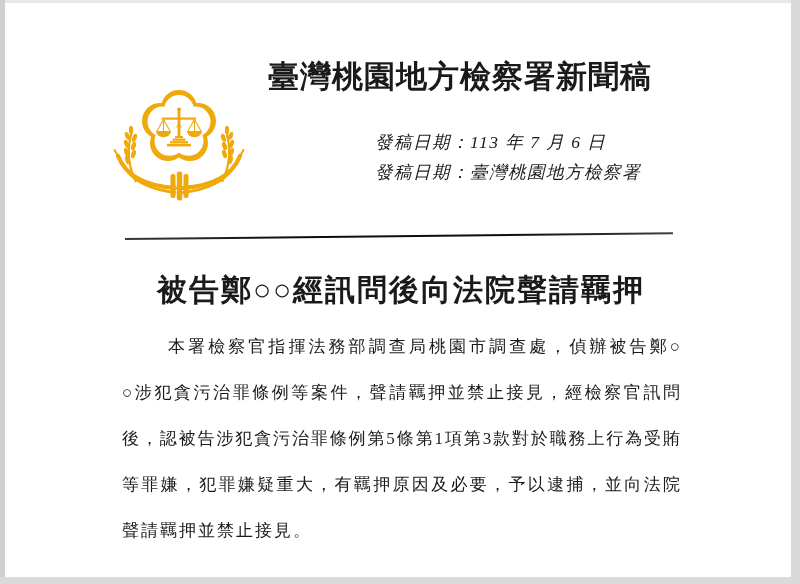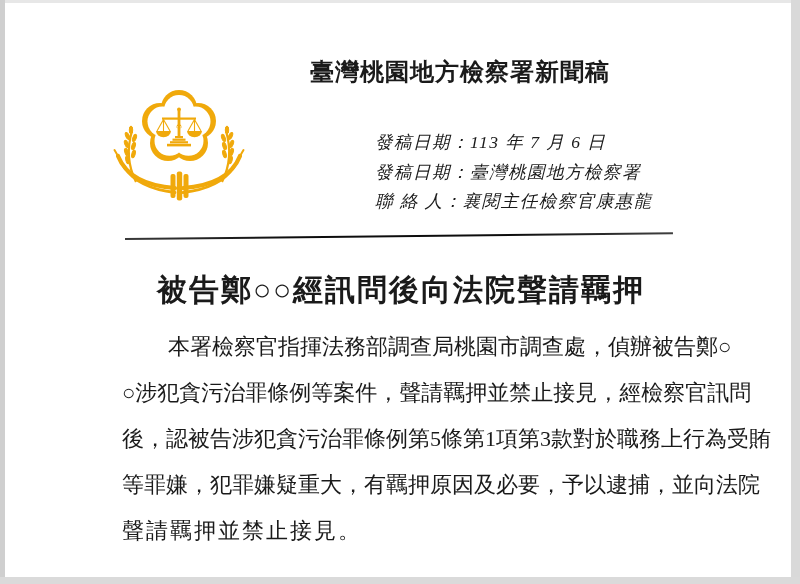--- a/index.html
+++ b/index.html
@@ -19,21 +19,21 @@
   .edge { position: absolute; }
   .edge-left   { left: 0; top: 0; width: 5px;  height: 584px; background: #cfcfcf; }
   .edge-right  { right: 0; top: 0; width: 9px; height: 584px; background: #d9d9d9; }
   .edge-bottom { left: 0; bottom: 0; width: 800px; height: 7px; background: #dadada; }
   .edge-top    { left: 0; top: 0; width: 800px; height: 3px; background: #e7e7e7; }
 
   .doc-title {
     position: absolute;
     left: 248px; top: 56px; width: 424px;
     text-align: center;
-    font-size: 24px;
+    font-size: 31px;
     font-weight: bold;
     letter-spacing: 1px;
     white-space: nowrap;
   }
 
   .emblem {
     position: absolute;
     left: 112px; top: 84px;
     width: 134px; height: 120px;
     color: var(--gold, #F0A90B);
@@ -68,21 +68,21 @@
     text-align: center;
     font-size: 30px;
     font-weight: bold;
     letter-spacing: 2px;
     white-space: nowrap;
   }
 
   .body-block {
     position: absolute;
     left: 122px; top: 324px; width: 558px;
-    font-size: 22px;
+    font-size: 17px;
   }
   .body-line {
     height: 46px;
     line-height: 46px;
     text-align: justify;
     text-align-last: justify;
     white-space: nowrap;
   }
   .body-line.first { padding-left: 46px; }
   .body-line.last  { text-align: left; text-align-last: left; letter-spacing: 2px; }
@@ -176,21 +176,20 @@
         <rect x="55" y="59.8" width="24" height="2.6" stroke="none"></rect>
       </g>
     </svg>
   </div>
 
   <div class="doc-title">臺灣桃園地方檢察署新聞稿</div>
 
   <div class="meta-block">
     <div class="meta-line">發稿日期：113 年 7 月 6 日</div>
     <div class="meta-line">發稿日期：臺灣桃園地方檢察署</div>
-    <div class="meta-line">聯 絡 人：襄閱主任檢察官康惠龍</div>
   </div>
 
   <div class="divider"></div>
 
   <div class="subject">被告鄭○○經訊問後向法院聲請羈押</div>
 
   <div class="body-block">
     <div class="body-line first">本署檢察官指揮法務部調查局桃園市調查處，偵辦被告鄭○</div>
     <div class="body-line">○涉犯貪污治罪條例等案件，聲請羈押並禁止接見，經檢察官訊問</div>
     <div class="body-line">後，認被告涉犯貪污治罪條例第5條第1項第3款對於職務上行為受賄</div>

